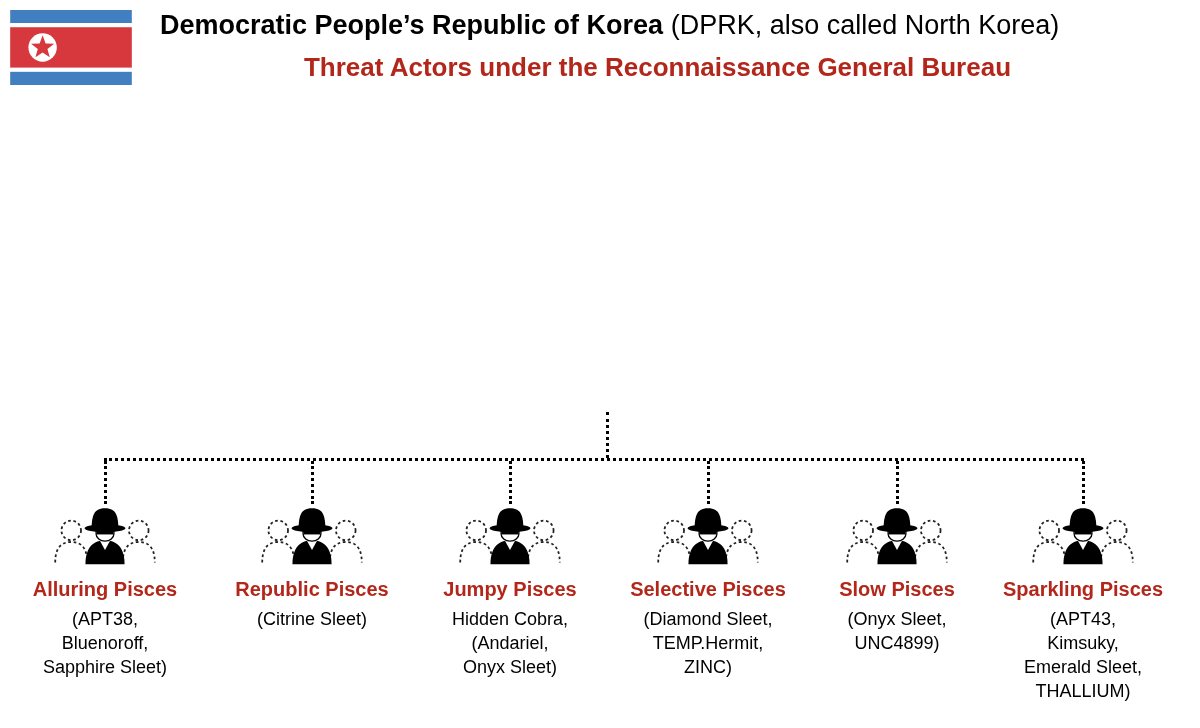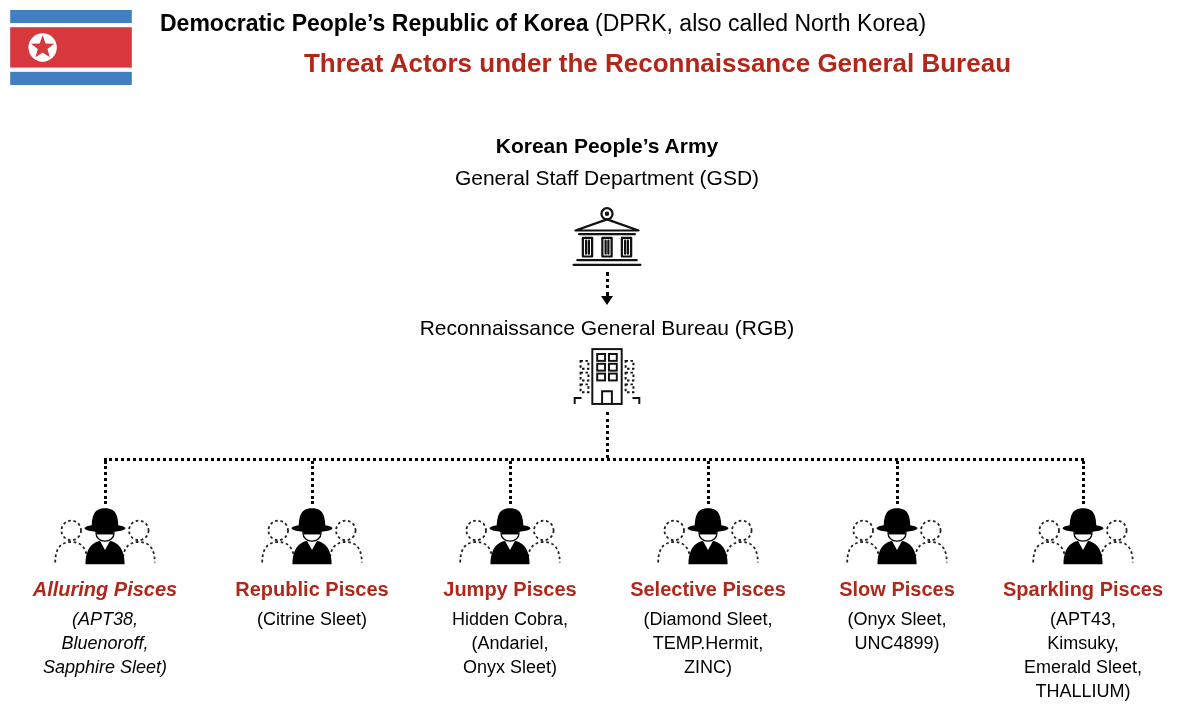--- a/index.html
+++ b/index.html
@@ -11,21 +11,21 @@
   *{box-sizing:border-box;}
   body{margin:0;background:#fff;}
   .page{
     position:relative;width:1200px;height:728px;background:#fff;
     font-family:"Liberation Sans",sans-serif;color:#000;overflow:hidden;
   }
   
   .flag-svg{position:absolute;left:10px;top:10px;width:122px;height:75px;}
   
   .titles{position:absolute;left:160px;top:10px;width:995px;}
-  .line1{font-size:23px;white-space:nowrap;}
+  .line1{font-size:27px;white-space:nowrap;}
   .line1 .b{font-weight:bold;}
   .line2{font-size:26px;font-weight:bold;color:var(--accent-red);
          text-align:center;margin-top:11px;white-space:nowrap;}
   
   .center-col{position:absolute;left:307px;top:134px;width:600px;
               display:flex;flex-direction:column;align-items:center;}
   .kpa{font-size:21px;font-weight:bold;}
   .gsd{font-size:21px;margin-top:8px;}
   .bank-svg{width:78px;height:64px;margin-top:15px;}
   .mini-stub{width:0;height:24px;border-left:3px dotted #000;margin-top:3px;}
@@ -39,21 +39,21 @@
   .stub-main{left:606px;top:412px;height:46px;}
   .tree-h{left:104px;top:458px;width:980px;}
   .stub-0{left:104px;top:461px;height:43px;}
   .stub-1{left:311px;top:461px;height:43px;}
   .stub-2{left:509px;top:461px;height:43px;}
   .stub-3{left:707px;top:461px;height:43px;}
   .stub-4{left:896px;top:461px;height:43px;}
   .stub-5{left:1082px;top:461px;height:43px;}
   
   .group{position:absolute;top:502px;width:190px;text-align:center;}
-  .g0{left:10px;font-style:italic;}.g1{left:217px;}.g2{left:415px;}.g3{left:613px;}
+  .g0{left:10px;}.g1{left:217px;}.g2{left:415px;}.g3{left:613px;}
   .g4{left:802px;}.g5{left:988px;}
   .spy-svg{width:118px;height:64px;}
   .gname{font-size:20px;font-weight:bold;color:var(--accent-red);margin-top:8px;}
   .alias{font-size:18px;margin-top:7px;line-height:1.33;}
   
   .f-blue{fill:var(--flag-blue);}
   .f-red{fill:var(--flag-red);}
   .f-white{fill:#ffffff;}
 </style>
 </head>
@@ -133,33 +133,20 @@
     <rect class="f-blue" x="0" y="61" width="120" height="13"></rect>
     <circle class="f-white" cx="32" cy="37" r="14"></circle>
     <polygon class="f-red" points="32,25 34.94,32.95 43.41,33.29 36.76,38.55 39.05,46.71 32,42 24.95,46.71 27.24,38.55 20.59,33.29 29.06,32.95"></polygon>
   </svg>
 
   <div class="titles">
     <div class="line1"><span class="b">Democratic People’s Republic of Korea</span><span> (DPRK, also called North Korea)</span></div>
     <div class="line2">Threat Actors under the Reconnaissance General Bureau</div>
   </div>
 
-  <div class="center-col">
-    <div class="kpa">Korean People’s Army</div>
-    <div class="gsd">General Staff Department (GSD)</div>
-    <svg class="bank-svg" viewBox="0 0 84 68">
-        <use href="#sym-bank"></use>
-      </svg>
-    <div class="mini-stub"></div>
-    <div class="arrowhead"></div>
-    <div class="rgb">Reconnaissance General Bureau (RGB)</div>
-    <svg class="building-svg" viewBox="0 0 96 62">
-        <use href="#sym-building"></use>
-      </svg>
-  </div>
 
   <div class="dotv stub-main"></div>
   <div class="doth tree-h"></div>
   <div class="dotv stub-0"></div>
   <div class="dotv stub-1"></div>
   <div class="dotv stub-2"></div>
   <div class="dotv stub-3"></div>
   <div class="dotv stub-4"></div>
   <div class="dotv stub-5"></div>
 

